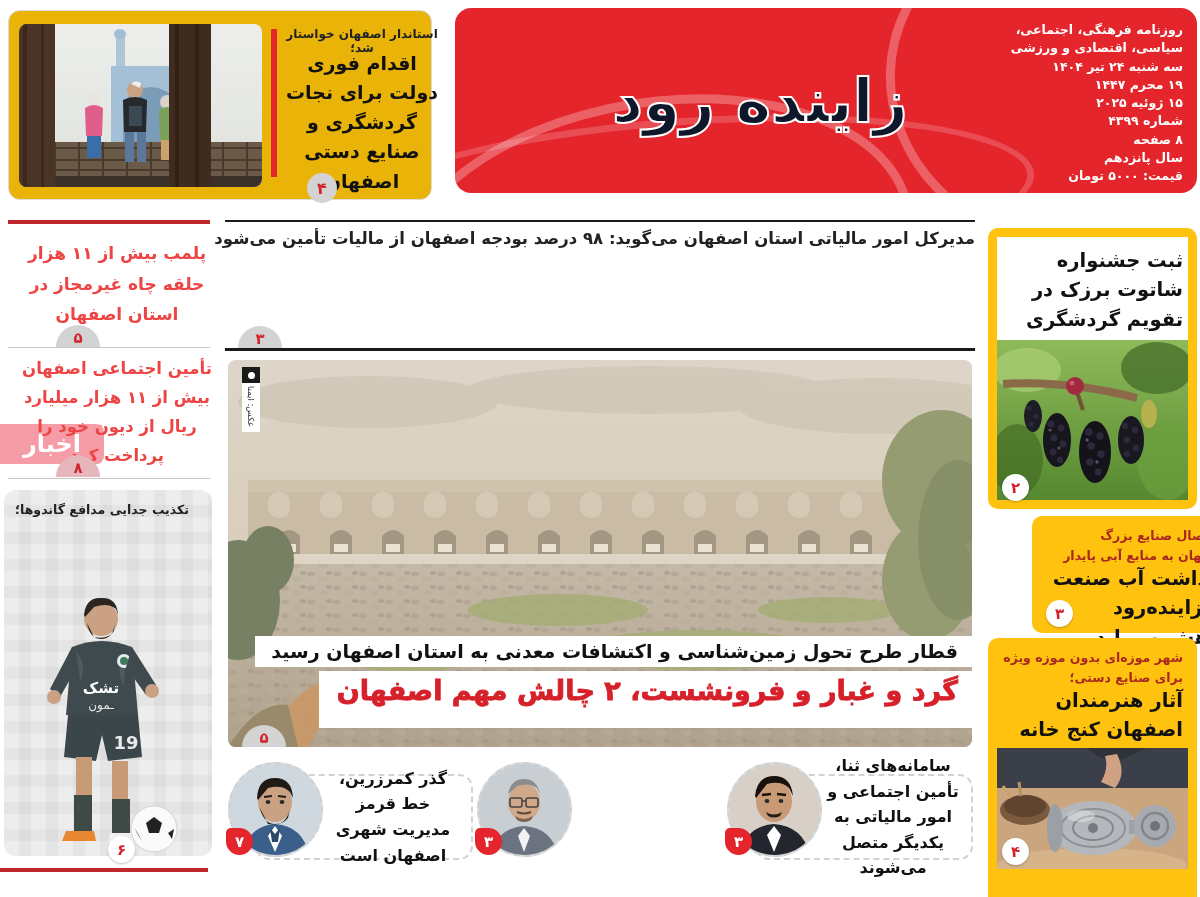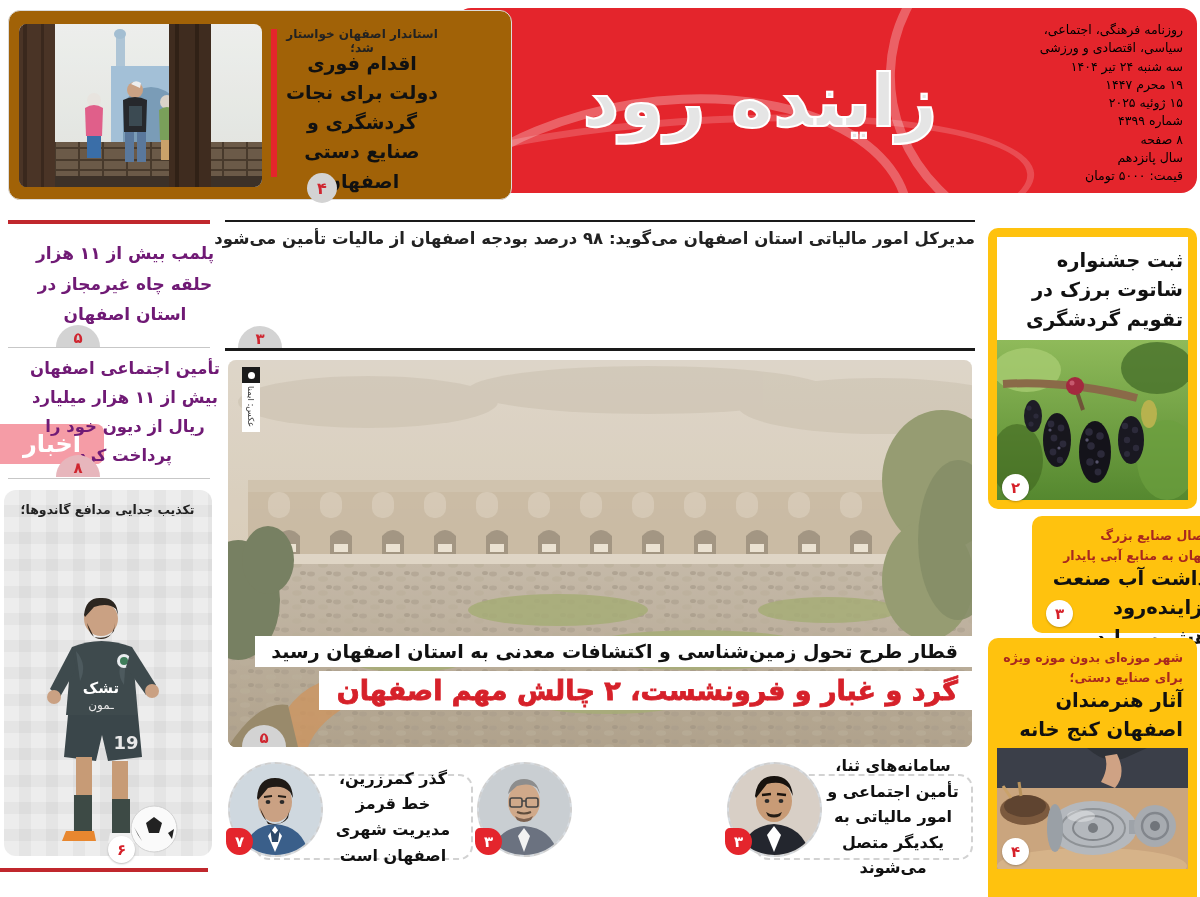--- a/index.html
+++ b/index.html
@@ -7,73 +7,73 @@
   #page{position:relative;width:1200px;height:897px;background:#fff;overflow:hidden;margin:0 auto;}
   .fa{direction:rtl;unicode-bidi:plaintext;}
 
   
   .masthead{position:absolute;left:455px;top:8px;width:742px;height:185px;background:#e4252c;border-radius:16px;overflow:hidden;}
   .swoosh{position:absolute;border:9px solid rgba(255,255,255,.28);border-radius:50%;}
   .swoosh.s1{width:520px;height:300px;left:-60px;top:90px;transform:rotate(-9deg);}
   .swoosh.s2{width:360px;height:330px;left:430px;top:-90px;transform:rotate(14deg);}
   .swoosh.s3{width:700px;height:160px;left:-120px;top:110px;transform:rotate(-4deg);border-width:7px;border-color:rgba(255,255,255,.18);}
   .logo{position:absolute;left:10px;top:18px;width:590px;height:150px;display:flex;align-items:center;justify-content:center;
-        color:#e5e5e5;font-size:72px;font-weight:bold;letter-spacing:-2px;-webkit-text-stroke:2px #fff;}
-  .mast-info{position:absolute;right:14px;top:13px;width:170px;color:#000000;font-size:12.5px;font-weight:normal;line-height:1.46;text-align:right;}
+        color:#0f172a;font-size:60px;font-weight:bold;letter-spacing:-2px;-webkit-text-stroke:2px #fff;}
+  .mast-info{position:absolute;right:14px;top:13px;width:170px;color:#ffffff;font-size:12.5px;font-weight:bold;line-height:1.46;text-align:right;}
   .mast-info div{white-space:nowrap;}
 
   
   .rule-red{position:absolute;background:#c0272d;}
   .rule-black{position:absolute;background:#1a1a1a;}
   .divider{position:absolute;background:#c7c7c7;height:1px;}
   .badge-semi{position:absolute;width:44px;height:22px;background:#d3d3d3;border-radius:22px 22px 0 0;
               display:flex;align-items:flex-end;justify-content:center;color:#cf2630;font-weight:bold;font-size:15px;line-height:1.2;}
   .badge-circle-gray{position:absolute;width:30px;height:30px;border-radius:50%;background:#d3d3d3;
               display:flex;align-items:center;justify-content:center;color:#cf2630;font-weight:bold;font-size:16px;}
   .badge-circle-white{position:absolute;width:27px;height:27px;border-radius:50%;background:#fff;box-shadow:0 1px 2px rgba(0,0,0,.25);
               display:flex;align-items:center;justify-content:center;color:#d6212a;font-weight:bold;font-size:15px;z-index:5;}
   .badge-red-square{position:absolute;width:27px;height:27px;background:#e4252c;border-radius:5px 14px 14px 14px;
               display:flex;align-items:center;justify-content:center;color:#fff;font-weight:bold;font-size:15px;z-index:6;}
 
   
-  .tl-block{position:absolute;left:8px;top:10px;width:504px;height:190px;background:#a16207;border:1px solid #dcdcdc;border-radius:12px;}
+  .tl-block{position:absolute;left:8px;top:10px;width:424px;height:190px;background:#eab308;border:1px solid #dcdcdc;border-radius:12px;}
   .tl-photo{position:absolute;left:10px;top:13px;width:243px;height:163px;border-radius:8px;overflow:hidden;}
   .tl-redbar{position:absolute;left:262px;top:18px;width:6px;height:148px;background:#e4252c;}
   .tl-kicker{position:absolute;left:274px;top:16px;width:158px;font-size:12px;font-weight:bold;color:#222;text-align:center;}
   .tl-headline{position:absolute;left:272px;top:38px;width:162px;font-size:19px;font-weight:bold;color:#111;text-align:center;line-height:1.55;}
 
   
-  .ls-item{position:absolute;left:24px;width:202px;text-align:center;font-weight:bold;color:#701a75;}
+  .ls-item{position:absolute;left:16px;width:202px;text-align:center;font-weight:bold;color:#ef4444;}
   .ls-item.one{top:238px;font-size:17px;line-height:1.8;}
   .ls-item.two{top:355px;font-size:16.5px;line-height:1.75;z-index:2;}
   .pink-tag{position:absolute;left:0;top:424px;width:104px;height:40px;background:#f59ca6;border-radius:0 8px 8px 0;z-index:1;
             display:flex;align-items:center;justify-content:center;color:#fff;font-weight:bold;font-size:24px;overflow:hidden;}
   .pink-tag:after{content:"";position:absolute;right:-10px;bottom:-8px;width:0;height:0;border-left:18px solid #f59ca6;border-top:14px solid transparent;}
   .sports-card{position:absolute;left:4px;top:490px;width:208px;height:366px;background:#ededed;border-radius:12px;overflow:hidden;
       background-image:repeating-linear-gradient(0deg,transparent 0 15px,rgba(0,0,0,.035) 15px 27px),
                        repeating-linear-gradient(90deg,transparent 0 15px,rgba(0,0,0,.035) 15px 27px);}
-  .sc-kicker{position:absolute;right:12px;top:12px;width:185px;font-size:12.5px;font-weight:bold;color:#222;text-align:center;}
+  .sc-kicker{position:absolute;right:12px;top:12px;width:185px;font-size:12.5px;font-weight:bold;color:#222;text-align:left;}
   .sc-headline{position:absolute;right:12px;top:32px;width:185px;font-size:19px;font-weight:bold;color:#111;text-align:right;line-height:1.55;}
   .sc-photo{position:absolute;left:0;top:95px;width:208px;height:271px;}
 
   
   .lead-kicker{position:absolute;left:225px;top:229px;width:750px;text-align:center;font-size:16.5px;font-weight:bold;color:#222;white-space:nowrap;}
   .lead-headline{position:absolute;left:225px;top:254px;width:750px;text-align:center;font-size:48px;font-weight:bold;color:#0d0d0d;
                  white-space:nowrap;-webkit-text-stroke:1.6px #0d0d0d;}
 
   
   .main-photo{position:absolute;left:228px;top:360px;width:744px;height:387px;border-radius:8px;overflow:hidden;}
   .credit{position:absolute;left:14px;top:7px;width:18px;background:#fff;padding-bottom:5px;display:flex;flex-direction:column;align-items:center;z-index:4;}
   .credit .cam{width:18px;height:16px;background:#1a1a1a;display:flex;align-items:center;justify-content:center;}
   .credit .lens{width:7px;height:7px;border-radius:50%;background:#fff;}
   .credit .ctxt{writing-mode:vertical-rl;font-size:8.5px;color:#333;margin-top:3px;letter-spacing:1px;}
   .cap-white{position:absolute;right:0;top:276px;background:#fff;color:#111;font-size:19px;font-weight:bold;
              padding:4px 14px 5px 16px;white-space:nowrap;z-index:3;}
   .cap-red{position:absolute;right:0;top:311px;background:#fff;color:#d6212a;font-size:27px;font-weight:bold;
-           padding:4px 14px 4px 18px;white-space:nowrap;z-index:3;-webkit-text-stroke:.8px #d6212a;}
+           padding:4px 14px 22px 18px;white-space:nowrap;z-index:3;-webkit-text-stroke:.8px #d6212a;}
 
   
   .teaser-box{position:absolute;top:774px;width:218px;height:86px;border:2px dashed #d2d2d2;border-radius:14px;background:#fff;z-index:1;
               display:flex;align-items:center;}
   .teaser-box .t-text{width:100%;padding:0 12px 0 70px;font-size:16px;font-weight:bold;color:#111;text-align:center;line-height:1.6;}
   .teaser-pic{position:absolute;top:762px;width:95px;height:95px;border-radius:50%;border:2px dashed #cfcfcf;overflow:hidden;z-index:4;background:#d8dde2;}
 
   
   .ybox{position:absolute;left:988px;width:209px;background:#ffc20e;border-radius:10px;}
   .ybox .inner-white{position:absolute;left:9px;top:9px;right:9px;background:#fff;}

